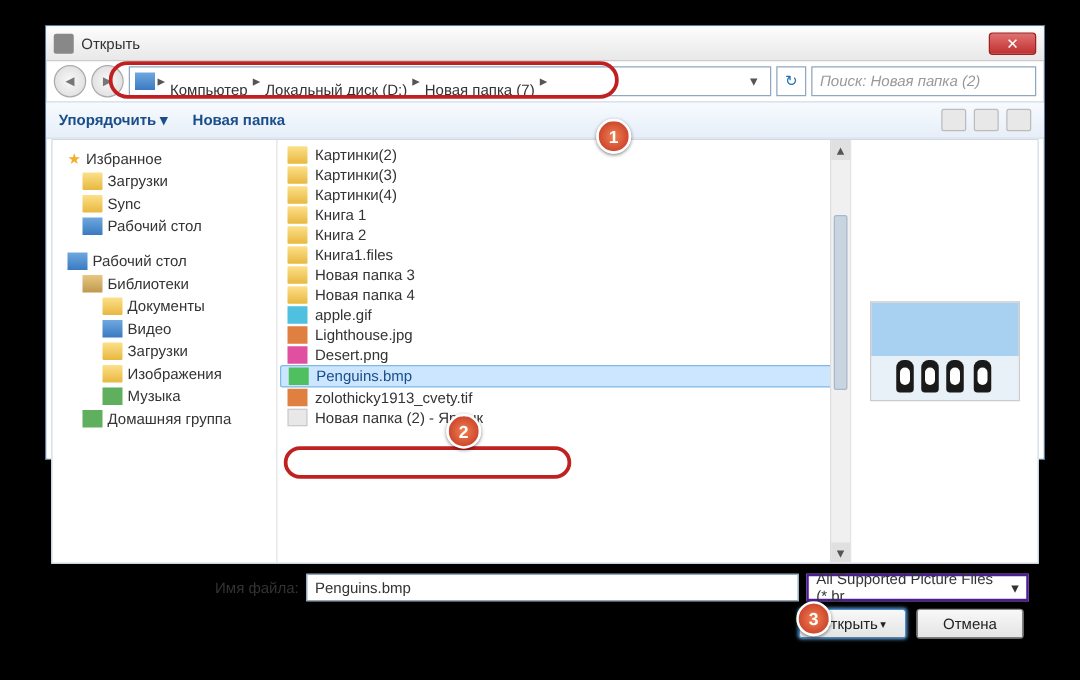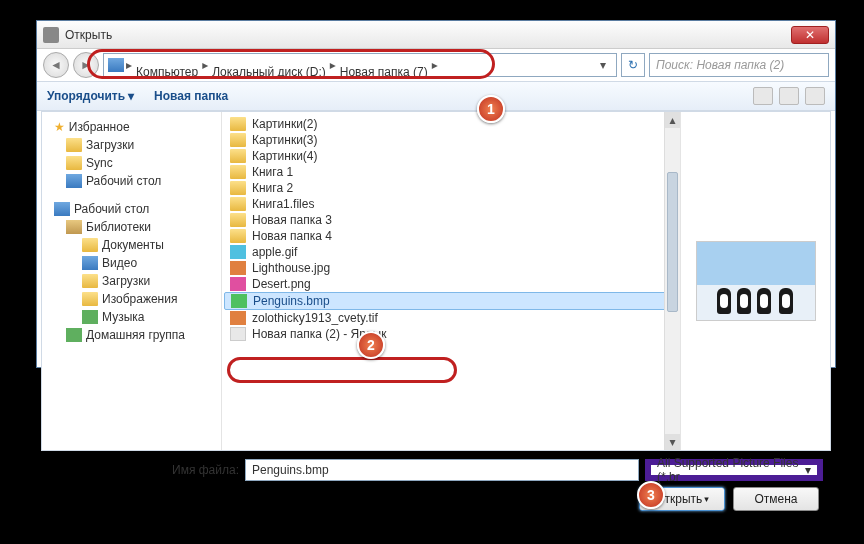--- a/index.html
+++ b/index.html
@@ -44,21 +44,21 @@
 .ficon.jpg { background: #e08040; }
 .ficon.link { background: #e8e8e8; border: 1px solid #ccc; }
 .preview { width: 150px; border-left: 1px solid #e4e4e4; display: flex; align-items: center; justify-content: center; }
 .previmg { width: 120px; height: 80px; background: linear-gradient(#a8d0f0 0%,#a8d0f0 55%,#e8f0f8 55%,#e8f0f8 100%); position: relative; border: 1px solid #ccc; }
 .penguin { position: absolute; bottom: 6px; width: 14px; height: 26px; background: #1a1a1a; border-radius: 6px 6px 3px 3px; }
 .penguin::after { content: ''; position: absolute; top: 6px; left: 3px; width: 8px; height: 14px; background: #fff; border-radius: 4px; }
 .bottompane { height: 62px; padding: 8px 12px 4px 12px; display: flex; flex-direction: column; gap: 6px; }
 .filenamerow { display: flex; align-items: center; gap: 6px; }
 .filenamerow .lbl { width: 190px; text-align: right; color: #333; }
 .filenameinput { flex: 1; height: 22px; background: #fff; border: 1px solid #8fa8c0; padding: 0 6px; color: #333; }
-.filetype { width: 178px; height: 22px; background: #fff; border: 6px solid #4c1d95; padding: 0 6px; display: flex; align-items: center; color: #333; justify-content: flex-start; }
+.filetype { width: 178px; height: 22px; background: #fff; border: 2px solid #4c1d95; padding: 0 6px; display: flex; align-items: center; color: #333; justify-content: flex-start; }
 .btnrow { display: flex; justify-content: flex-end; gap: 8px; padding-right:4px; position: relative; }
 .btn { width: 86px; height: 24px; background: linear-gradient(#f8f8f8,#e4e4e4); border: 1px solid #8a8a8a; border-radius: 3px; display: flex; align-items: center; justify-content: center; gap: 2px; color: #222; }
 .btn.default { border: 1px solid #4a90d0; box-shadow: 0 0 3px #6fb0e8; }
 .callout-ring { position: absolute; border: 3px solid #c02020; border-radius: 16px; pointer-events: none; }
 .callout-num { position: absolute; width: 28px; height: 28px; border-radius: 50%; background: radial-gradient(#f08050,#c03020); border: 2px solid #fff; color: #fff; font-weight: bold; font-size: 14px; display: flex; align-items: center; justify-content: center; box-shadow: 0 1px 3px rgba(0,0,0,0.5); pointer-events: none; }
 .scrollbar { position: absolute; right: 0; top: 0; bottom: 0; width: 16px; background: #f0f0f0; border-left: 1px solid #ddd; }
 .scrollbar .arrow { height: 16px; background: #e0e0e0; display:flex; align-items:center; justify-content:center; color:#555; }
 .scrollbar .thumb { position: absolute; left: 2px; right: 2px; top: 60px; height: 140px; background: #c8d4e0; border: 1px solid #a8b8c8; border-radius: 2px; }
 </style>
 </head>

